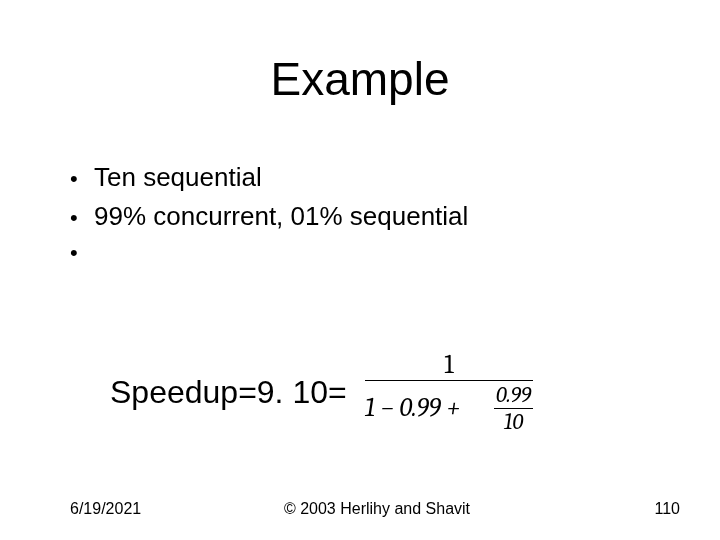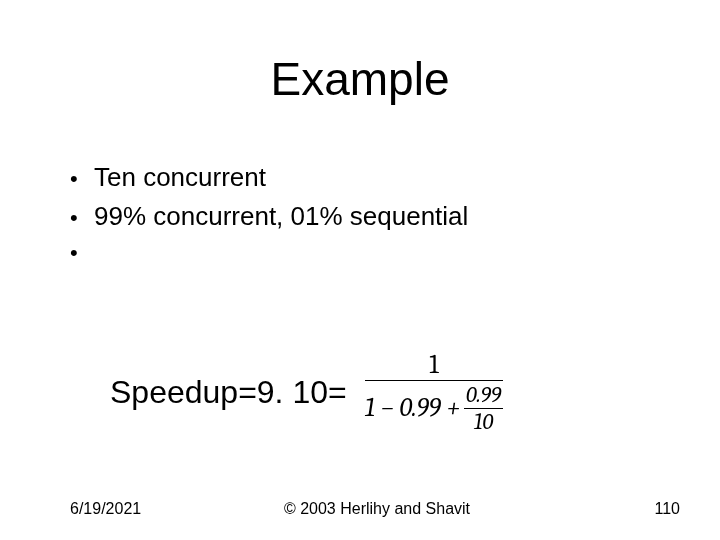--- a/index.html
+++ b/index.html
@@ -69,26 +69,27 @@
   .formula .bar {
     height: 1.4px;
     background: #000;
     width: 100%;
   }
   .formula .den {
     padding-top: 3px;
     white-space: nowrap;
     display: flex;
     align-items: center;
+    gap: 24px;
   }
   .inner-frac {
     display: inline-flex;
     flex-direction: column;
     align-items: center;
-    margin-left: 4px;
+    margin-left: 10px;
     font-size: 22px;
     line-height: 1.0;
   }
   .inner-frac .n {
     padding: 0 2px 1.5px 2px;
   }
   .inner-frac .b {
     height: 1.2px;
     background: #000;
     width: 100%;
@@ -125,21 +126,21 @@
 </head>
 <body>
 
 <div class="slide">
 
   <div class="title">Example</div>
 
   <div class="bullets">
     <div class="row">
       <span class="dot">•</span>
-      <span>Ten concurrent</span>
+      <span>Ten sequential</span>
     </div>
     <div class="row">
       <span class="dot">•</span>
       <span>99% concurrent, 01% sequential</span>
     </div>
     <div class="row">
       <span class="dot">•</span>
     </div>
   </div>
 

